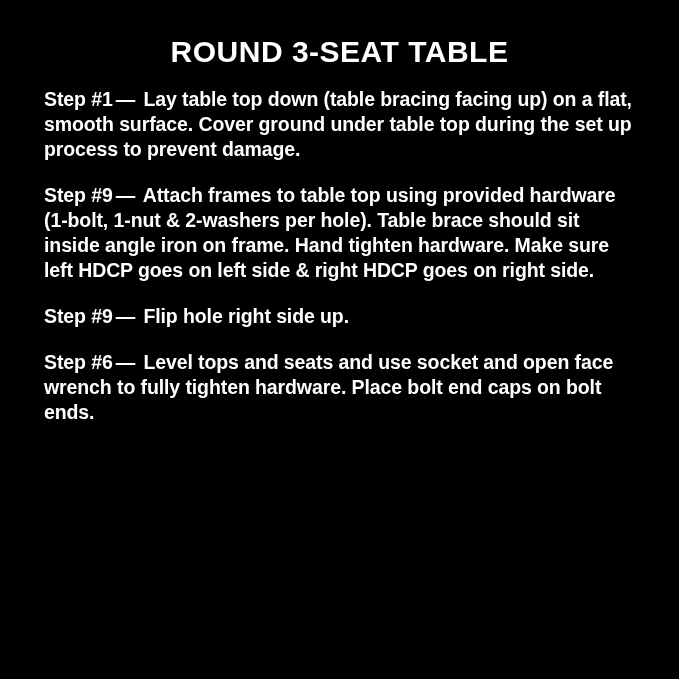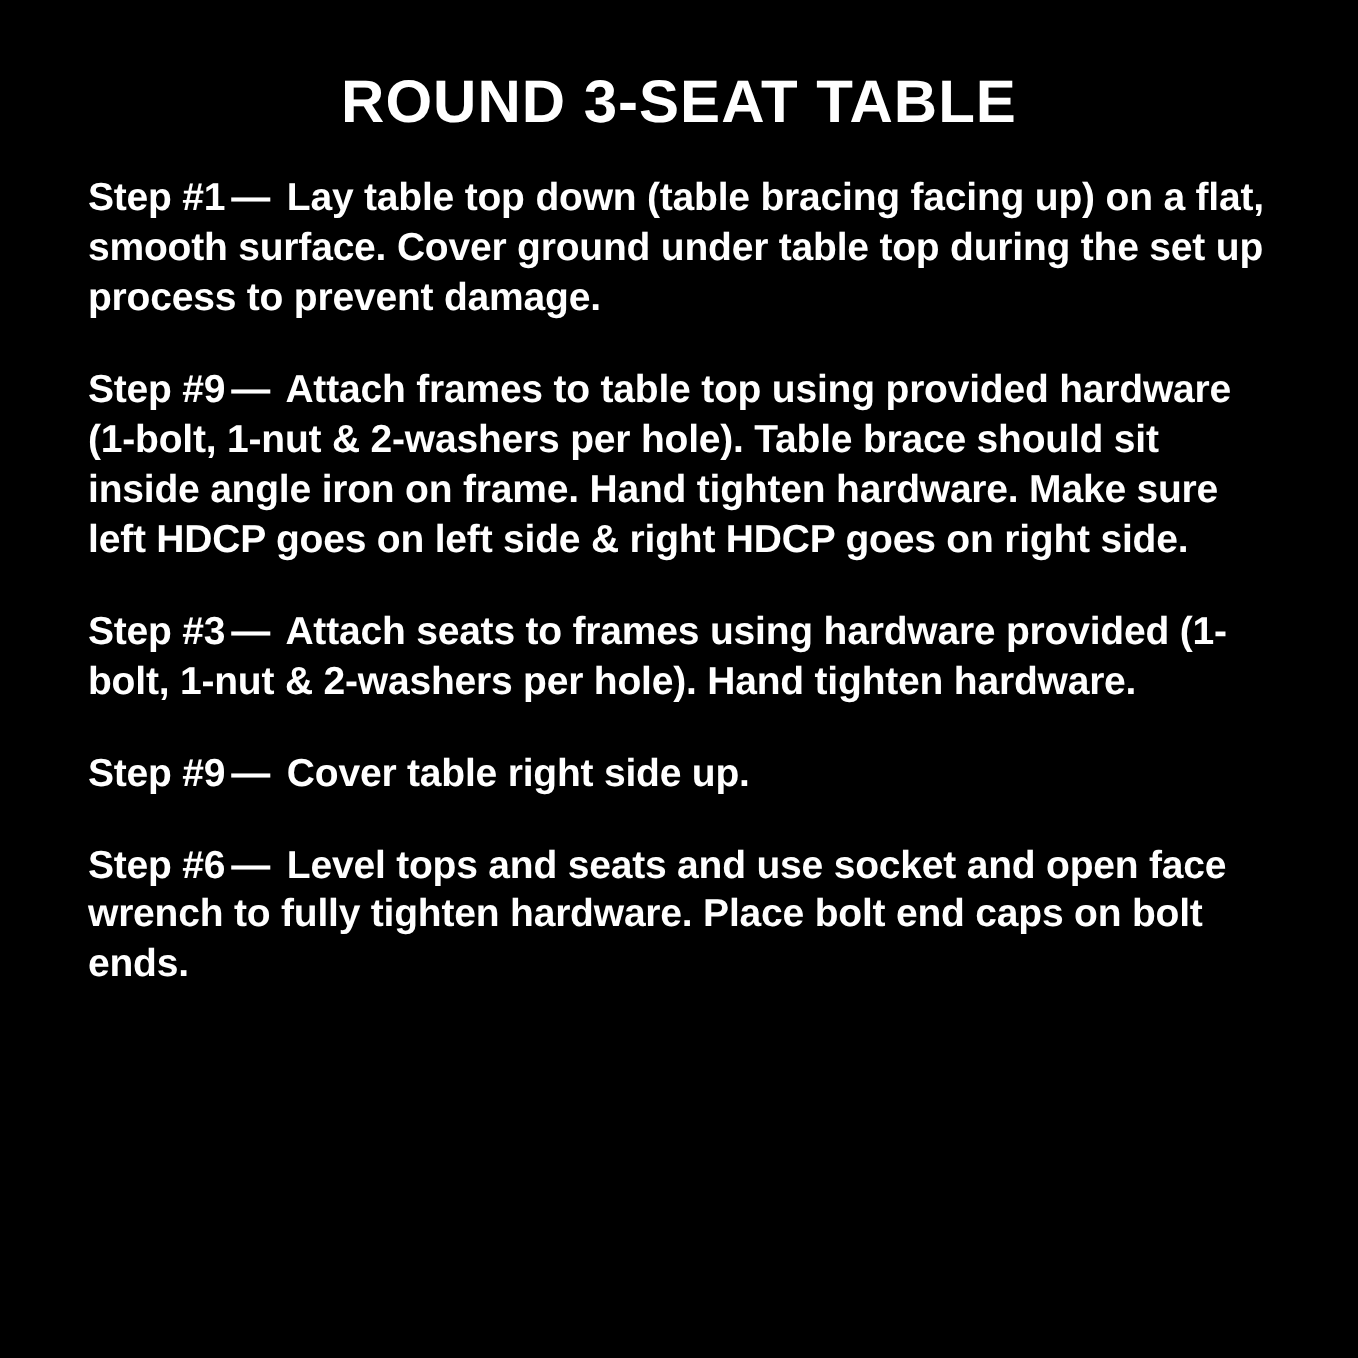--- a/index.html
+++ b/index.html
@@ -67,27 +67,24 @@
   <div class="steps">
 
     <p class="step">
       <span class="step-label">Step #1</span><span class="dash">—</span> <span>Lay table top down (table bracing facing up) on a flat, smooth surface. Cover ground under table top during the set up process to prevent damage.</span>
     </p>
 
     <p class="step">
       <span class="step-label">Step #9</span><span class="dash">—</span> <span>Attach frames to table top using provided hardware (1-bolt, 1-nut &amp; 2-washers per hole). Table brace should sit inside angle iron on frame. Hand tighten hardware. Make sure left HDCP goes on left side &amp; right HDCP goes on right side.</span>
     </p>
 
-    <p class="step">
-      <span class="step-label">Step #3</span><span class="dash">—</span> <span>Attach seats to frames using hardware provided (1-bolt, 1-nut &amp; 2-washers per hole). Hand tighten hardware.</span>
-    </p>
 
 
     <p class="step">
-      <span class="step-label">Step #9</span><span class="dash">—</span> <span>Cover table right side up.</span>
+      <span class="step-label">Step #9</span><span class="dash">—</span> <span>Flip hole right side up.</span>
     </p>
 
     <p class="step">
       <span class="step-label">Step #6</span><span class="dash">—</span> <span>Level tops and seats and use socket and open face wrench to fully tighten hardware. Place bolt end caps on bolt ends.</span>
     </p>
 
   </div>
 </div>
 
 </body></html>

